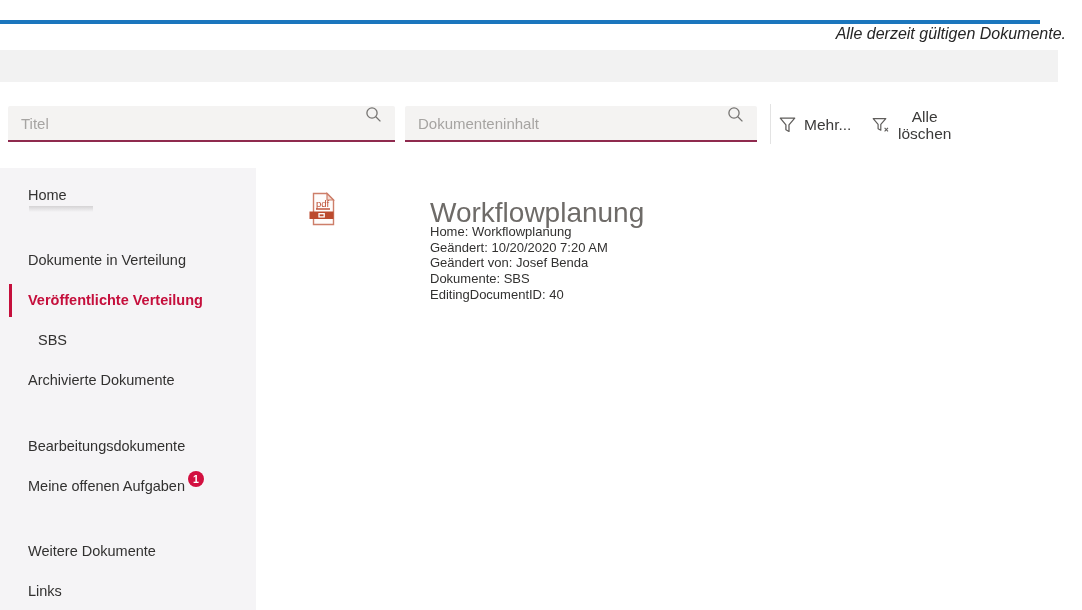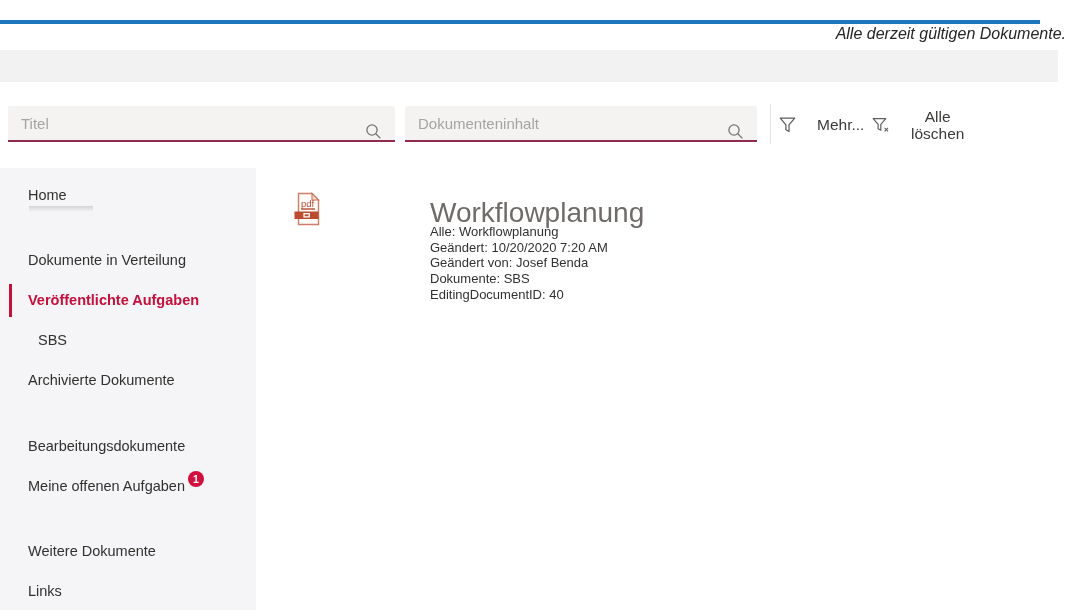--- a/index.html
+++ b/index.html
@@ -23,49 +23,49 @@
   *{margin:0;padding:0;box-sizing:border-box;}
   body{font-family:"Liberation Sans",sans-serif;background:#fff;}
   .screen{position:relative;width:1082px;height:610px;background:#ffffff;overflow:hidden;margin-top:20px;}
 
   .top-blue-bar{position:absolute;left:0;top:0;width:1040px;height:4px;background:var(--top-bar-blue);}
   .caption{position:absolute;top:5px;right:16px;font-size:16px;font-style:italic;color:var(--caption-text);}
   .gray-bar{position:absolute;left:0;top:30px;width:1058px;height:32px;background:var(--gray-bar);}
 
   .search-field{position:absolute;top:86px;height:36px;background:var(--input-bg);
     border:none;border-bottom:2px solid var(--underline-red);border-radius:2px 2px 0 0;
-    display:flex;align-items:flex-end;}
+    display:flex;align-items:flex-start;}
   .search-field.titel{left:8px;width:387px;}
   .search-field.inhalt{left:405px;width:352px;}
   .search-field input{flex:1;height:100%;border:none;background:transparent;outline:none;
     padding:0 8px 0 13px;font-family:"Liberation Sans",sans-serif;font-size:15px;color:#323130;}
   .search-field input::placeholder{color:var(--placeholder-gray);opacity:1;}
   .search-icon{color:#767472;margin-right:13px;flex:0 0 auto;cursor:pointer;}
 
   .v-divider{position:absolute;left:770px;top:84px;width:1px;height:40px;background:#e3e3e3;}
 
-  .filter-btn{position:absolute;display:flex;align-items:center;gap:21px;background:transparent;
+  .filter-btn{position:absolute;display:flex;align-items:center;gap:8px;background:transparent;
     border:none;cursor:pointer;font-family:"Liberation Sans",sans-serif;color:#3b3a39;}
   .filter-btn .f-icon{color:#5f5d5b;flex:0 0 auto;}
   .btn-mehr{left:779px;top:92px;height:26px;font-size:15.5px;}
   .btn-clear{left:872px;top:85px;height:40px;font-size:15.5px;}
   .btn-clear .two-line{display:flex;flex-direction:column;align-items:center;line-height:17px;text-align:center;}
 
   .sidebar{position:absolute;left:0;top:148px;width:256px;height:462px;background:var(--sidebar-bg);}
   .nav-item{position:absolute;left:28px;font-size:14.5px;color:var(--nav-text);cursor:pointer;white-space:nowrap;}
   .nav-item.indent{left:38px;}
   .nav-item.selected{color:var(--accent-red);font-weight:bold;}
   .nav-accent{position:absolute;left:9px;top:264px;width:3px;height:33px;background:var(--accent-red);}
   .nav-shadow{position:absolute;left:29px;top:186px;width:64px;height:6px;
     background:linear-gradient(to bottom,rgba(96,94,92,.22),rgba(96,94,92,0));}
   .badge{display:inline-block;vertical-align:top;margin:-7px 0 0 3px;width:16px;height:16px;
     border-radius:50%;background:var(--badge-red);color:#fff;font-size:10.5px;font-weight:bold;
     line-height:16px;text-align:center;box-shadow:0 0 0 1px #f9f8fa;}
 
-  .doc-icon{position:absolute;left:292px;top:172px;cursor:pointer;}
+  .doc-icon{position:absolute;left:307px;top:172px;cursor:pointer;}
   .doc-title{position:absolute;left:430px;top:177px;font-size:28px;color:var(--title-gray);cursor:pointer;}
   .doc-meta{position:absolute;left:430px;top:204px;font-size:13px;line-height:15.7px;color:var(--meta-text);}
 </style>
 </head>
 <body>
 
 <div class="screen">
 
   <div class="top-blue-bar"></div>
   <div class="caption">Alle derzeit gültigen Dokumente.</div>
@@ -108,21 +108,21 @@
   </button>
 
   <nav class="sidebar"></nav>
 
   <div class="nav-item" style="top:167px">Home</div>
   <div class="nav-shadow"></div>
 
   <div class="nav-item" style="top:232px">Dokumente in Verteilung</div>
 
   <div class="nav-accent"></div>
-  <div class="nav-item selected" style="top:272px">Veröffentlichte Aufgaben</div>
+  <div class="nav-item selected" style="top:272px">Veröffentlichte Verteilung</div>
 
   <div class="nav-item indent" style="top:312px">SBS</div>
 
   <div class="nav-item" style="top:352px">Archivierte Dokumente</div>
 
   <div class="nav-item" style="top:418px">Bearbeitungsdokumente</div>
 
   <div class="nav-item" style="top:458px">
     <span>Meine offenen Aufgaben</span><span class="badge">1</span>
   </div>
@@ -138,20 +138,20 @@
       <text x="9" y="15" font-size="9.5" font-family="Liberation Sans, sans-serif" fill="var(--pdf-red)">pdf</text>
       <line x1="9" y1="17" x2="23" y2="17" stroke="var(--pdf-red)" stroke-width="1.4"></line>
       <rect x="2.5" y="19.5" width="24" height="7.5" fill="var(--pdf-red)"></rect>
       <rect x="12" y="21.7" width="5.2" height="3.2" fill="none" stroke="#ffffff" stroke-width="1.3"></rect>
     </svg>
   </div>
 
   <div class="doc-title">Workflowplanung</div>
 
   <div class="doc-meta">
-    <div>Alle: Workflowplanung</div>
+    <div>Home: Workflowplanung</div>
     <div>Geändert: 10/20/2020 7:20 AM</div>
     <div>Geändert von: Josef Benda</div>
     <div>Dokumente: SBS</div>
     <div>EditingDocumentID: 40</div>
   </div>
 
 </div>
 
 </body></html>

